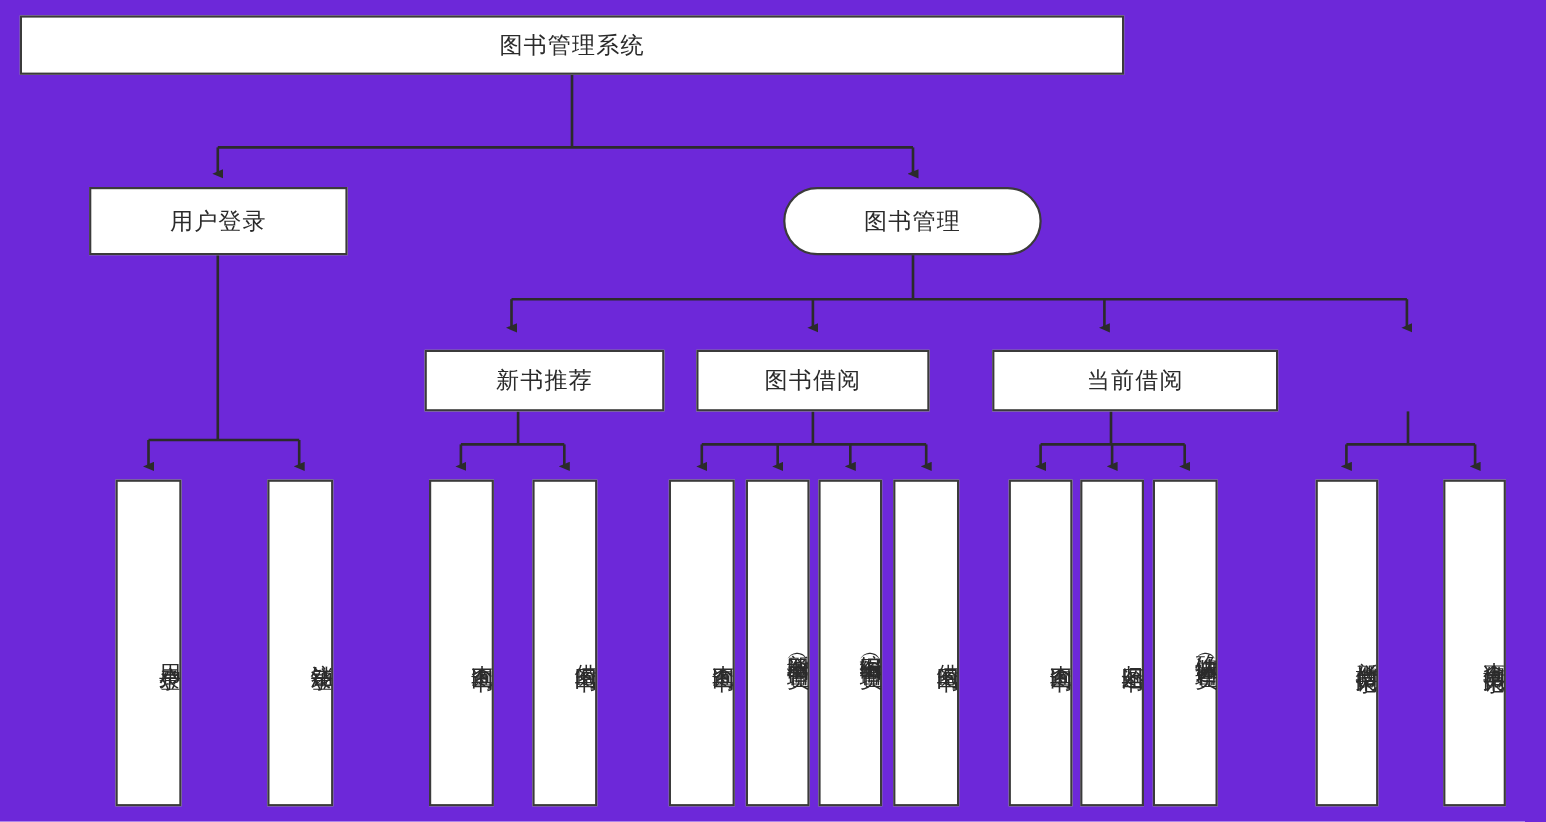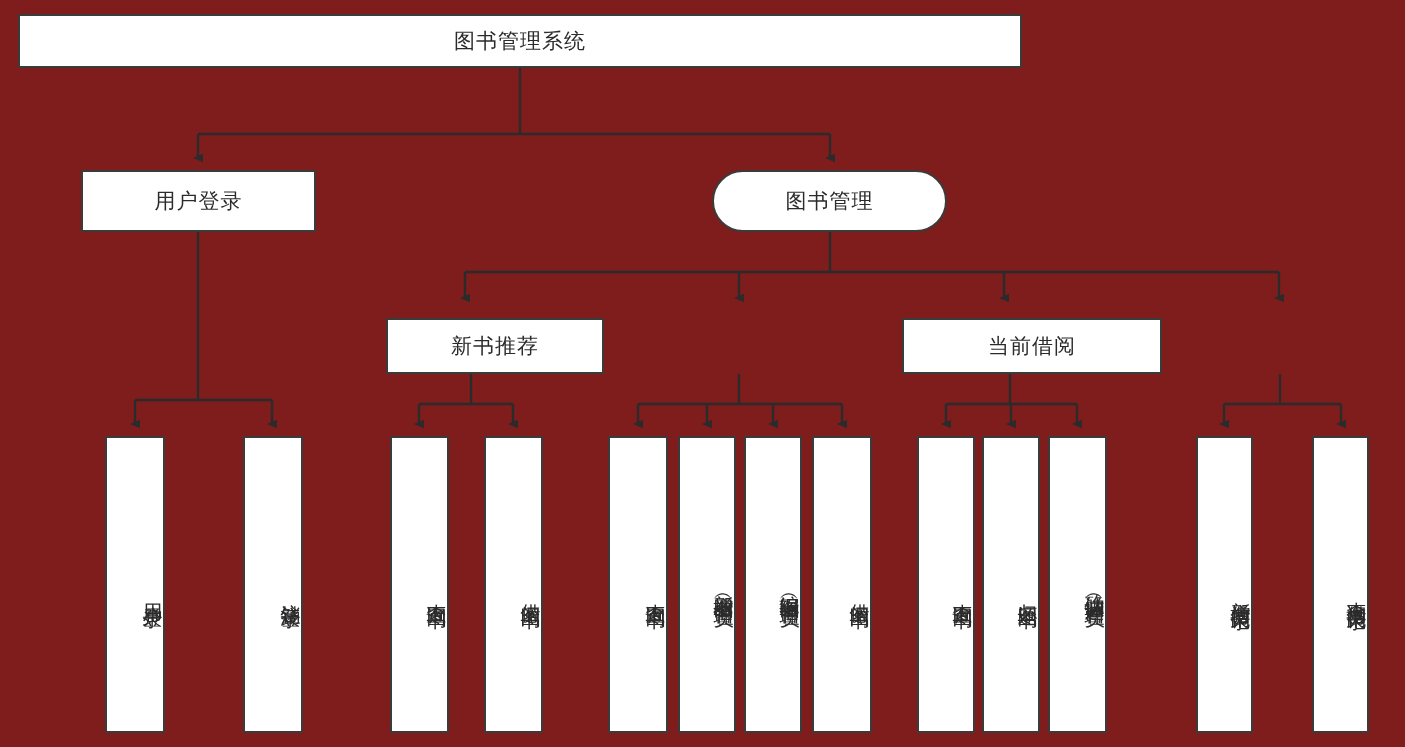--- a/index.html
+++ b/index.html
@@ -7,22 +7,23 @@
     padding: 0;
     background: #ffffff;
   }
   body {
     font-family: "DejaVu Sans", "Liberation Sans", sans-serif;
   }
   #canvas {
     position: relative;
     width: 1405px;
     height: 747px;
-    background: #7f1d1d;
+    background: #6d28d9;
     overflow: hidden;
+    font-family: Liberation Mono, monospace;
   }
   .svg-layer {
     position: absolute;
     left: 0;
     top: 0;
     width: 1405px;
     height: 747px;
   }
   .node {
     position: absolute;
@@ -129,20 +130,23 @@
   <div class="node horiz" style="left:81px; top:170px; width:235px; height:62px;">
     <span class="label">用户登录</span>
   </div>
   <div class="node horiz" style="left:712px; top:170px; width:235px; height:62px;border-radius:31px;">
     <span class="label">图书管理</span>
   </div>
 
   <div class="node horiz" style="left:362px; top:318px; width:218px; height:56px;margin-left:24px;">
     <span class="label">新书推荐</span>
   </div>
+  <div class="node horiz" style="left:633px; top:318px; width:212px; height:56px;">
+    <span class="label">图书借阅</span>
+  </div>
   <div class="node horiz" style="left:902px; top:318px; width:260px; height:56px;">
     <span class="label">当前借阅</span>
   </div>
 
   <div class="node vert" style="left:105px; top:436px; width:60px; height:297px;">
     <span class="label">用户登录</span>
   </div>
   <div class="node vert" style="left:243px; top:436px; width:60px; height:297px;">
     <span class="label">注销登录</span>
   </div>

